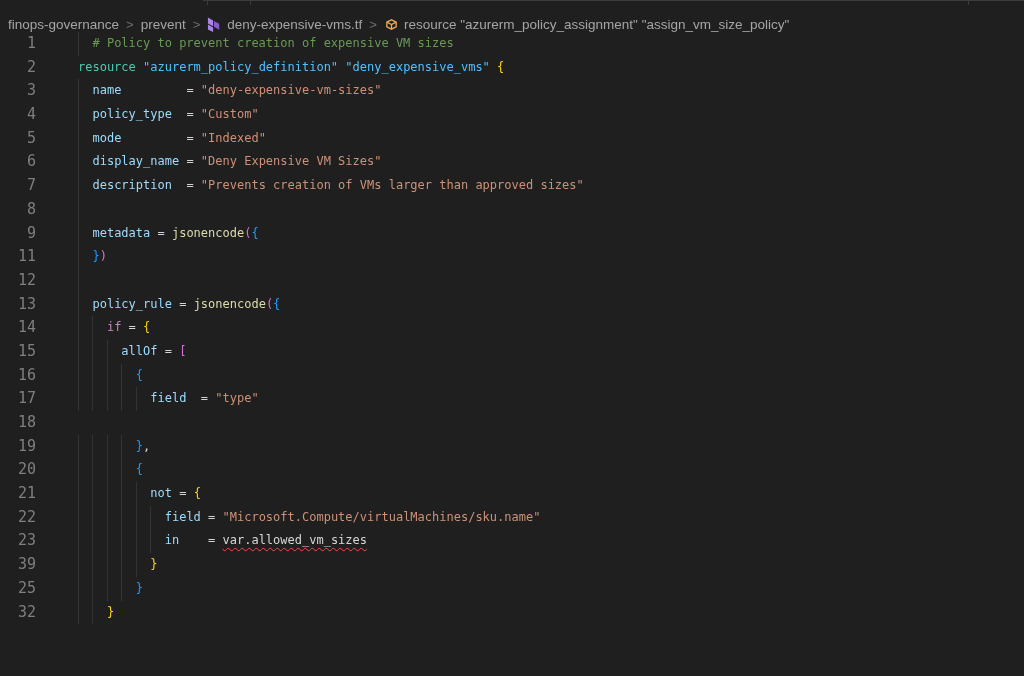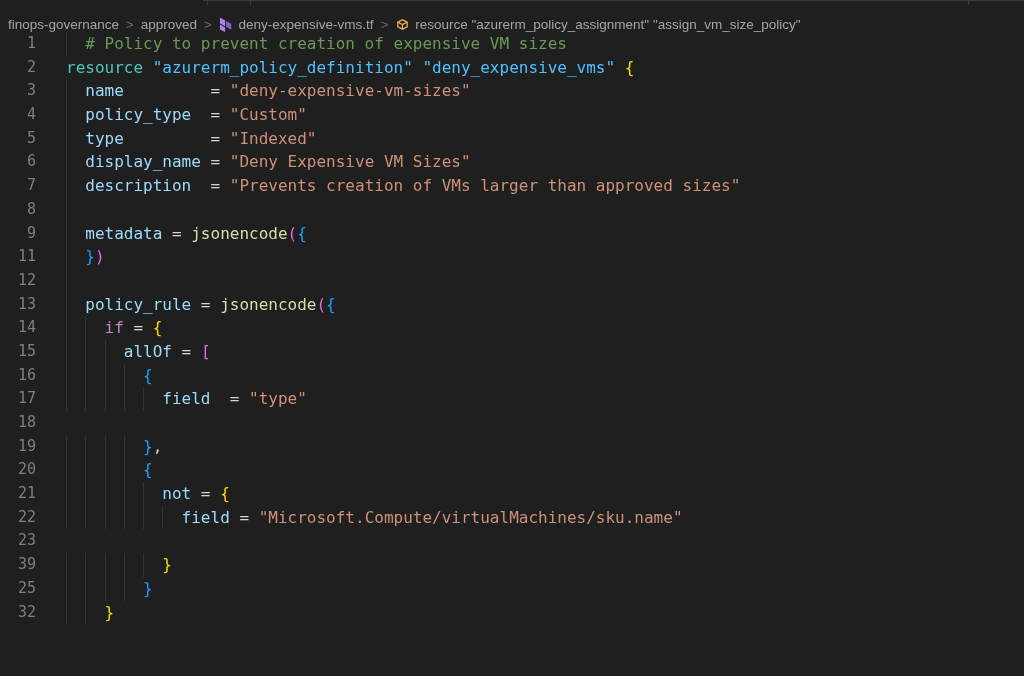--- a/index.html
+++ b/index.html
@@ -26,21 +26,21 @@
   .bc-icon { flex:none; display:inline-block; }
 
   
   .editor { position:absolute; top:32px; left:0; right:0; bottom:0; }
   .line { display:flex; height:23.7px; line-height:23.7px; }
   .ln {
     flex:none; width:36px; text-align:right;
     color:var(--lnFg); font-size:15px;
     user-select:none;
   }
-  .code { margin-left:30px; position:relative; white-space:pre; font-size:16px; color:var(--p); }
+  .code { margin-left:42px; position:relative; white-space:pre; font-size:12px; color:var(--p); }
   .guides {
     position:absolute; left:0; top:0; bottom:0;
     background-image: repeating-linear-gradient(to right, var(--guide) 0 1px, transparent 1px 2ch);
   }
   .txt { position:relative; }
 
   .tok-cm  { color:var(--cm); }
   .tok-kw  { color:var(--kw); }
   .tok-kwc { color:var(--kwc); }
   .tok-prop{ color:var(--prop); }
@@ -62,21 +62,21 @@
 <body>
 
 <div class="topline"></div>
 <div class="tick" style="left:207px"></div>
 <div class="tick" style="left:250px"></div>
 <div class="tick" style="left:968px"></div>
 
 <nav class="breadcrumb">
   <span class="bc-item">finops-governance</span>
   <span class="bc-sep">&gt;</span>
-  <span class="bc-item">approved</span>
+  <span class="bc-item">prevent</span>
   <span class="bc-sep">&gt;</span>
   <span class="bc-item">
     <svg class="bc-icon" width="15" height="15" viewBox="0 0 16 16" aria-hidden="true">
       <polygon points="1,0.5 6.5,3.6 6.5,9.9 1,6.8" fill="#A985E8"></polygon>
       <polygon points="7.5,4.2 13,7.3 13,13.6 7.5,10.5" fill="#8a5cd0"></polygon>
       <polygon points="1,8 6.5,11.1 6.5,15.9 1,13.2" fill="#A985E8"></polygon>
     </svg>
     <span>deny-expensive-vms.tf</span>
   </span>
   <span class="bc-sep">&gt;</span>
@@ -102,21 +102,21 @@
       <div class="line">
         <span class="ln">3</span>
         <span class="code"><span class="guides" style="width: calc(2ch - 5px);"></span><span class="txt">  <span class="tok-prop">name</span><span class="tok-p">         = </span><span class="tok-s">"deny-expensive-vm-sizes"</span></span></span>
       </div>
       <div class="line">
         <span class="ln">4</span>
         <span class="code"><span class="guides" style="width: calc(2ch - 5px);"></span><span class="txt">  <span class="tok-prop">policy_type</span><span class="tok-p">  = </span><span class="tok-s">"Custom"</span></span></span>
       </div>
       <div class="line">
         <span class="ln">5</span>
-        <span class="code"><span class="guides" style="width: calc(2ch - 5px);"></span><span class="txt">  <span class="tok-prop">type</span><span class="tok-p">         = </span><span class="tok-s">"Indexed"</span></span></span>
+        <span class="code"><span class="guides" style="width: calc(2ch - 5px);"></span><span class="txt">  <span class="tok-prop">mode</span><span class="tok-p">         = </span><span class="tok-s">"Indexed"</span></span></span>
       </div>
       <div class="line">
         <span class="ln">6</span>
         <span class="code"><span class="guides" style="width: calc(2ch - 5px);"></span><span class="txt">  <span class="tok-prop">display_name</span><span class="tok-p"> = </span><span class="tok-s">"Deny Expensive VM Sizes"</span></span></span>
       </div>
       <div class="line">
         <span class="ln">7</span>
         <span class="code"><span class="guides" style="width: calc(2ch - 5px);"></span><span class="txt">  <span class="tok-prop">description</span><span class="tok-p">  = </span><span class="tok-s">"Prevents creation of VMs larger than approved sizes"</span></span></span>
       </div>
       <div class="line">
@@ -169,20 +169,21 @@
       <div class="line">
         <span class="ln">21</span>
         <span class="code"><span class="guides" style="width: calc(10ch - 5px);"></span><span class="txt">          <span class="tok-prop">not</span><span class="tok-p"> = </span><span class="tok-b1">{</span></span></span>
       </div>
       <div class="line">
         <span class="ln">22</span>
         <span class="code"><span class="guides" style="width: calc(12ch - 5px);"></span><span class="txt">            <span class="tok-prop">field</span><span class="tok-p"> = </span><span class="tok-s">"Microsoft.Compute/virtualMachines/sku.name"</span></span></span>
       </div>
       <div class="line">
         <span class="ln">23</span>
+        <span class="code"><span class="guides" style="width: calc(12ch - 5px);"></span><span class="txt">            <span class="tok-prop">in</span><span class="tok-p">    = </span><span class="tok-err">var.allowed_vm_sizes</span></span></span>
       </div>
       <div class="line">
         <span class="ln">39</span>
         <span class="code"><span class="guides" style="width: calc(10ch - 5px);"></span><span class="txt">          <span class="tok-b1">}</span></span></span>
       </div>
       <div class="line">
         <span class="ln">25</span>
         <span class="code"><span class="guides" style="width: calc(8ch - 5px);"></span><span class="txt">        <span class="tok-b3">}</span></span></span>
       </div>
       <div class="line">

